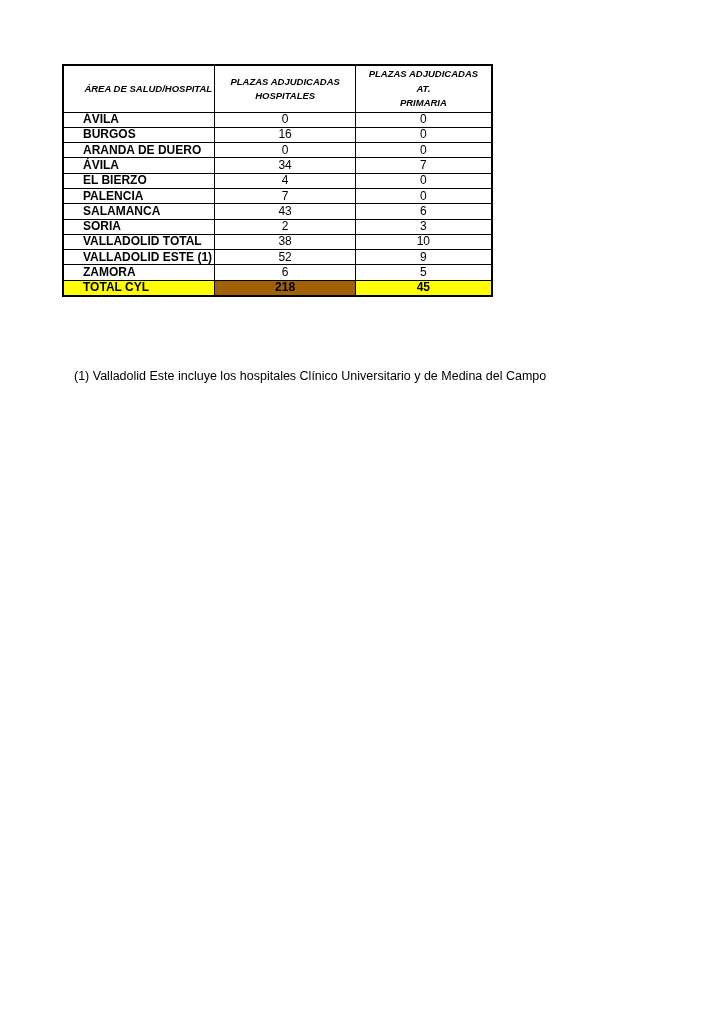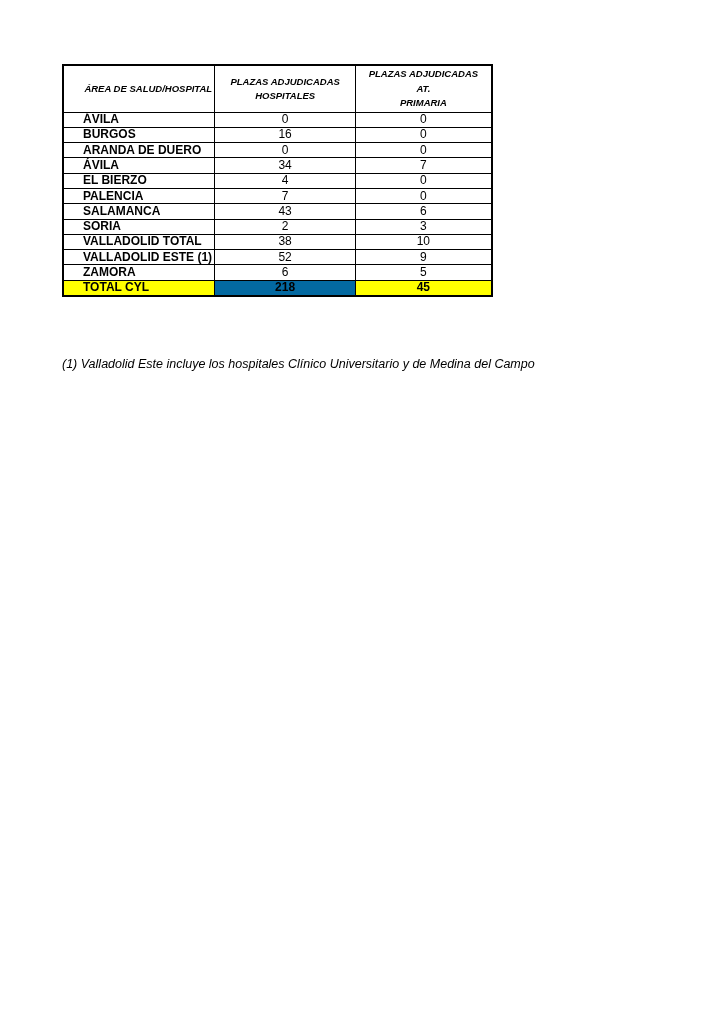--- a/index.html
+++ b/index.html
@@ -63,25 +63,24 @@
   .plazas-table td.num {
     text-align: center;
   }
   .plazas-table tr.total-row td {
     font-weight: bold;
   }
   .footnote {
     position: absolute;
     left: 62px;
     top: 356px;
-    margin: 0;
+    margin: 12px;
     font-size: 12.5px;
     line-height: 1.3;
     white-space: nowrap;
-    font-style: italic;
   }
 </style>
 </head>
 <body>
 
 <div class="page">
 
   <table class="plazas-table">
     <colgroup>
       <col class="c1">
@@ -148,21 +147,21 @@
           <td class="num">52</td>
           <td class="num">9</td>
         </tr>
         <tr>
           <td class="area">ZAMORA</td>
           <td class="num">6</td>
           <td class="num">5</td>
         </tr>
         <tr class="total-row">
           <td class="area" style="background: rgb(255, 255, 0);">TOTAL CYL</td>
-          <td class="num" style="background: #0369a1;">218</td>
+          <td class="num" style="background: #a16207;">218</td>
           <td class="num" style="background: rgb(255, 255, 0);">45</td>
         </tr>
       </tbody>
   </table>
 
   <p class="footnote">(1) Valladolid Este incluye los hospitales Clínico Universitario y de Medina del Campo</p>
 
 </div>
 
 </body></html>

